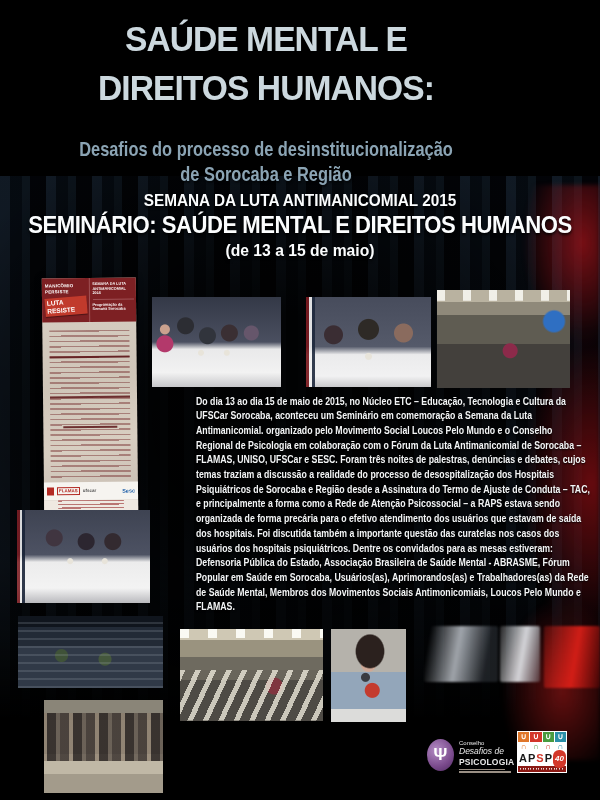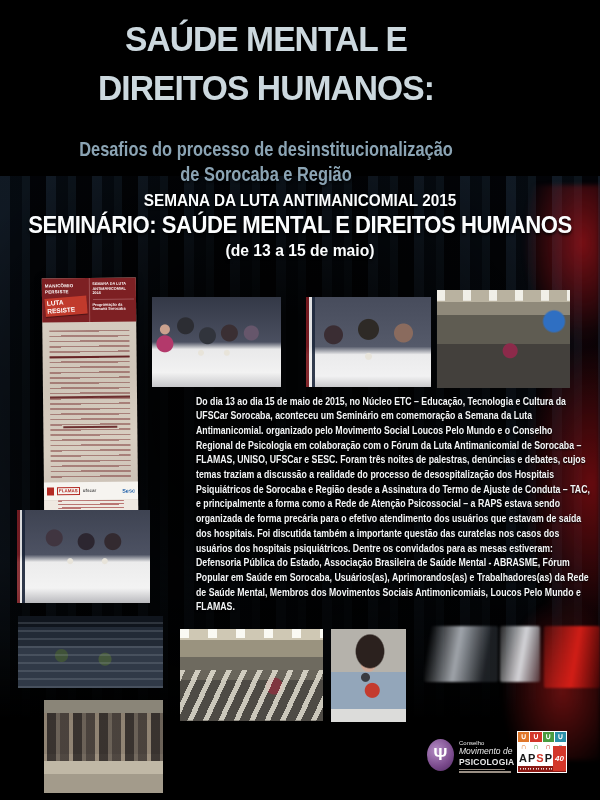--- a/index.html
+++ b/index.html
@@ -162,22 +162,22 @@
   .apsp{position:absolute;left:517px;top:731px;width:48px;background:#fff;padding:1px;}
   .apsp-row{display:flex;gap:1px;}
   .apsp-cell{flex:1;height:10px;display:flex;align-items:center;justify-content:center;
     font-size:8px;font-weight:bold;line-height:10px;}
   .apsp-u{color:#fff;}
   .apsp-n{background:#fff;}
   .apsp-word{display:flex;align-items:center;height:13px;}
   .apsp-letters{flex:1;display:flex;justify-content:space-between;padding:0 1px;
     font-size:11px;font-weight:bold;color:#1a1a1a;line-height:13px;}
   .apsp-letters .s-red{color:#d3372a;}
-  .apsp-40{width:13px;height:25px;background:#d3372a;color:#fff;font-size:8px;font-weight:bold;
-    display:flex;align-items:center;justify-content:center;font-style:italic;}
+  .apsp-40{width:13px;height:18px;background:#d3372a;color:#fff;font-size:8px;font-weight:bold;
+    display:flex;align-items:center;justify-content:center;font-style:italic;border-radius:6px;}
   .apsp-strip{height:6px;background:#8c1a14;margin-top:1px;
     background-image:repeating-linear-gradient(90deg, rgba(255,255,255,.85) 0 1px, transparent 1px 2.6px);
     background-size:92% 1.6px;background-position:center;background-repeat:no-repeat;}
 </style>
 </head>
 <body>
 
 <div id="stage">
 
   <div class="bg-blinds"></div>
@@ -235,21 +235,21 @@
   <div class="ph ph-group"></div>
   <div class="ph ph-aud-c"></div>
   <div class="ph ph-speaker"></div>
 
   <p class="body-text">Do dia 13 ao dia 15 de maio de 2015, no Núcleo ETC – Educação, Tecnologia e Cultura da UFSCar Sorocaba, aconteceu um Seminário em comemoração a Semana da Luta Antimanicomial. organizado pelo Movimento Social Loucos Pelo Mundo e o Conselho Regional de Psicologia em colaboração com o Fórum da Luta Antimanicomial de Sorocaba – FLAMAS, UNISO, UFSCar e SESC. Foram três noites de palestras, denúncias e debates, cujos temas traziam a discussão a realidade do processo de desospitalização dos Hospitais Psiquiátricos de Sorocaba e Região desde a Assinatura do Termo de Ajuste de Conduta – TAC, e principalmente a forma como a Rede de Atenção Psicossocial – a RAPS estava sendo organizada de forma precária para o efetivo atendimento dos usuários que estavam de saída dos hospitais. Foi discutida também a importante questão das curatelas nos casos dos usuários dos hospitais psiquiátricos. Dentre os convidados para as mesas estiveram: Defensoria Pública do Estado, Associação Brasileira de Saúde Mental - ABRASME, Fórum Popular em Saúde em Sorocaba, Usuários(as), Aprimorandos(as) e Trabalhadores(as) da Rede de Saúde Mental, Membros dos Movimentos Sociais Antimonicomiais, Loucos Pelo Mundo e FLAMAS.</p>
 
   <div class="crp">
     <div class="crp-mark">Ψ</div>
     <div class="crp-text">
       <div class="crp-l1">Conselho</div>
-      <div class="crp-l2">Movimento de</div>
+      <div class="crp-l2">Desafios de</div>
       <div class="crp-l3"><b>PSICOLOGIA</b><span> SP</span></div>
       <div class="crp-tag">
           <i></i>
           <i></i>
         </div>
     </div>
   </div>
 
   <div class="apsp">
     <div class="apsp-row">

